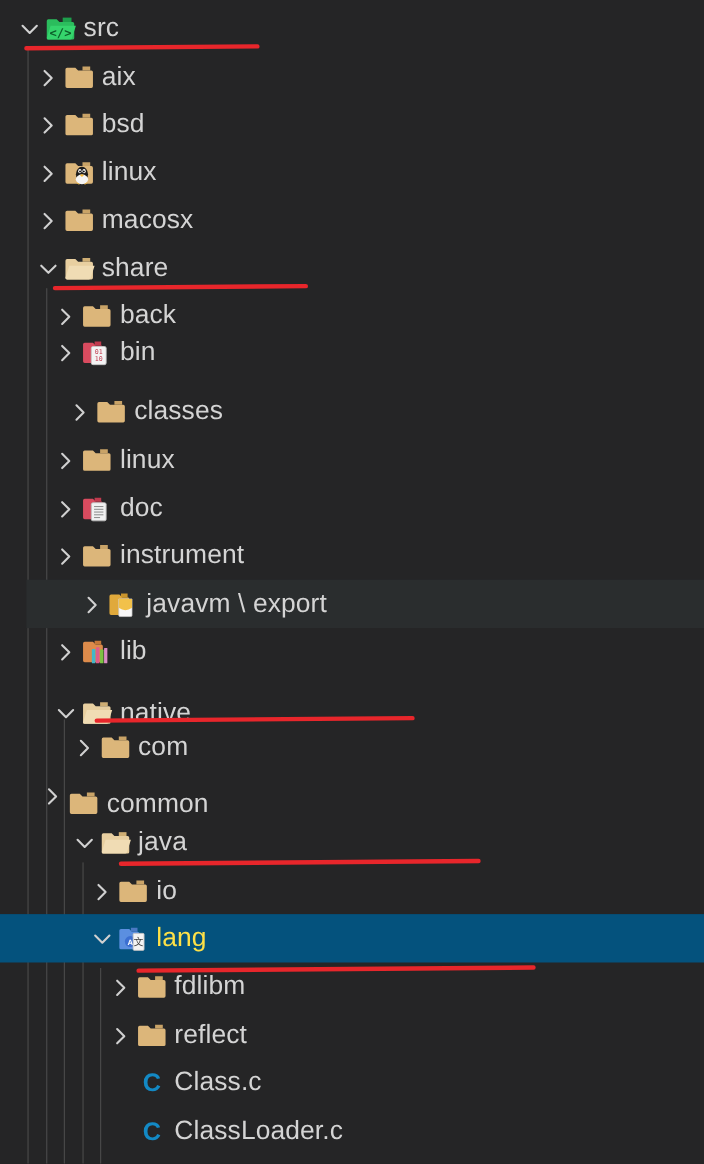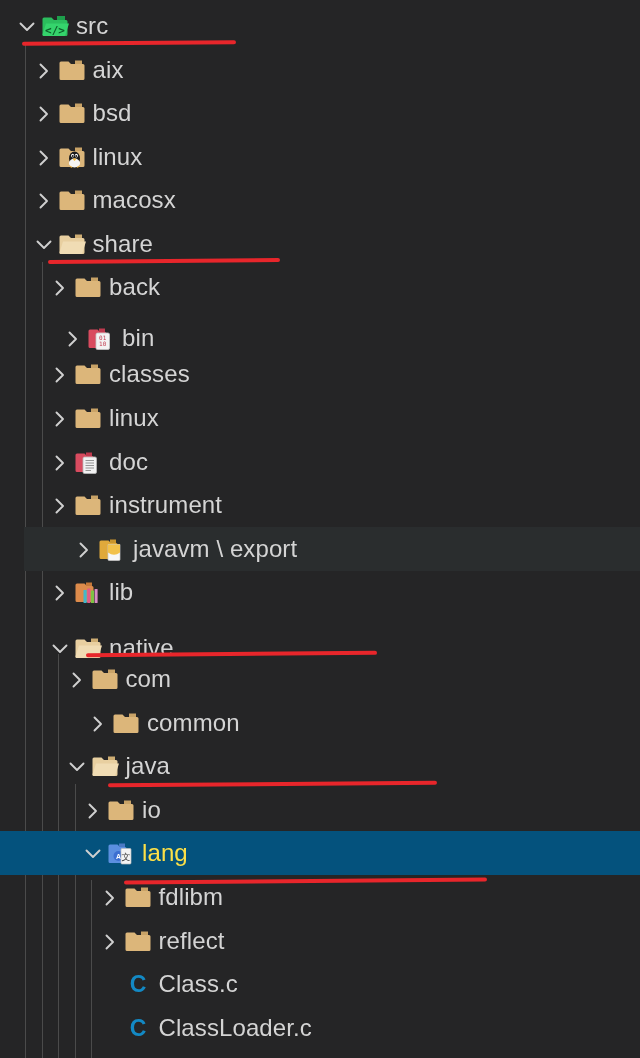--- a/index.html
+++ b/index.html
@@ -205,38 +205,38 @@
           </svg>
         </span>
         <span class="icon">
           <svg width="30" height="30" viewBox="0 0 30 30">
             <path d="M2.5 8 Q2.5 6.5 4 6.5 L11.5 6.5 L14 9 L26 9 Q27.5 9 27.5 10.5 L27.5 23.5 Q27.5 25 26 25 L4 25 Q2.5 25 2.5 23.5 Z" fill="#dcb67a"></path>
             <path d="M18 5.5 L25 5.5 L25 9 L18 9 Z" fill="#c9a367"></path>
           </svg>
         </span>
         <span class="label">back</span>
       </div>
-      <div class="row" style="top: 316px; padding-left: 60px;">
+      <div class="row" style="top: 298px; padding-left: 47px;">
         <span class="twisty">
           <svg width="20" height="20" viewBox="0 0 20 20">
             <path d="M6.5 3.5 L13 10 L6.5 16.5" fill="none" stroke="#d0d0d0" stroke-width="1.9" stroke-linecap="round" stroke-linejoin="round"></path>
           </svg>
         </span>
         <span class="icon">
           <svg width="30" height="30" viewBox="0 0 30 30">
             <path d="M2.5 8 Q2.5 6.5 4 6.5 L11.5 6.5 L14 9 L19 9 Q20.5 9 20.5 10.5 L20.5 23.5 Q20.5 25 19 25 L4 25 Q2.5 25 2.5 23.5 Z" fill="#d94b5f"></path>
             <path d="M13 5.5 L19 5.5 L19 9 L13 9 Z" fill="#c03a4e"></path>
             <path d="M11.5 10 L22 10 Q23.5 10 23.5 11.5 L23.5 25 Q23.5 26.5 22 26.5 L11.5 26.5 Q10 26.5 10 25 L10 11.5 Q10 10 11.5 10 Z" fill="#f3f3f3" stroke="#c5c5c5" stroke-width=".8"></path>
             <text x="16.7" y="17" font-family="DejaVu Sans Mono, monospace" font-size="6" fill="#c03a4e" text-anchor="middle">01</text>
             <text x="16.7" y="23" font-family="DejaVu Sans Mono, monospace" font-size="6" fill="#c03a4e" text-anchor="middle">10</text>
           </svg>
         </span>
         <span class="label">bin</span>
       </div>
-      <div class="row" style="top: 352.4px; padding-left: 47px;">
+      <div class="row" style="top: 352.4px; padding-left: 60px;">
         <span class="twisty">
           <svg width="20" height="20" viewBox="0 0 20 20">
             <path d="M6.5 3.5 L13 10 L6.5 16.5" fill="none" stroke="#d0d0d0" stroke-width="1.9" stroke-linecap="round" stroke-linejoin="round"></path>
           </svg>
         </span>
         <span class="icon">
           <svg width="30" height="30" viewBox="0 0 30 30">
             <path d="M2.5 8 Q2.5 6.5 4 6.5 L11.5 6.5 L14 9 L26 9 Q27.5 9 27.5 10.5 L27.5 23.5 Q27.5 25 26 25 L4 25 Q2.5 25 2.5 23.5 Z" fill="#dcb67a"></path>
             <path d="M18 5.5 L25 5.5 L25 9 L18 9 Z" fill="#c9a367"></path>
           </svg>
@@ -349,21 +349,21 @@
           </svg>
         </span>
         <span class="icon">
           <svg width="30" height="30" viewBox="0 0 30 30">
             <path d="M2.5 8 Q2.5 6.5 4 6.5 L11.5 6.5 L14 9 L26 9 Q27.5 9 27.5 10.5 L27.5 23.5 Q27.5 25 26 25 L4 25 Q2.5 25 2.5 23.5 Z" fill="#dcb67a"></path>
             <path d="M18 5.5 L25 5.5 L25 9 L18 9 Z" fill="#c9a367"></path>
           </svg>
         </span>
         <span class="label">com</span>
       </div>
-      <div class="row" style="top: 700.8px; padding-left: 85px;">
+      <div class="row" style="top: 700.8px; padding-left: 35px; align-items: flex-end;">
         <span class="twisty">
           <svg width="20" height="20" viewBox="0 0 20 20">
             <path d="M6.5 3.5 L13 10 L6.5 16.5" fill="none" stroke="#d0d0d0" stroke-width="1.9" stroke-linecap="round" stroke-linejoin="round"></path>
           </svg>
         </span>
         <span class="icon">
           <svg width="30" height="30" viewBox="0 0 30 30">
             <path d="M2.5 8 Q2.5 6.5 4 6.5 L11.5 6.5 L14 9 L26 9 Q27.5 9 27.5 10.5 L27.5 23.5 Q27.5 25 26 25 L4 25 Q2.5 25 2.5 23.5 Z" fill="#dcb67a"></path>
             <path d="M18 5.5 L25 5.5 L25 9 L18 9 Z" fill="#c9a367"></path>
           </svg>

